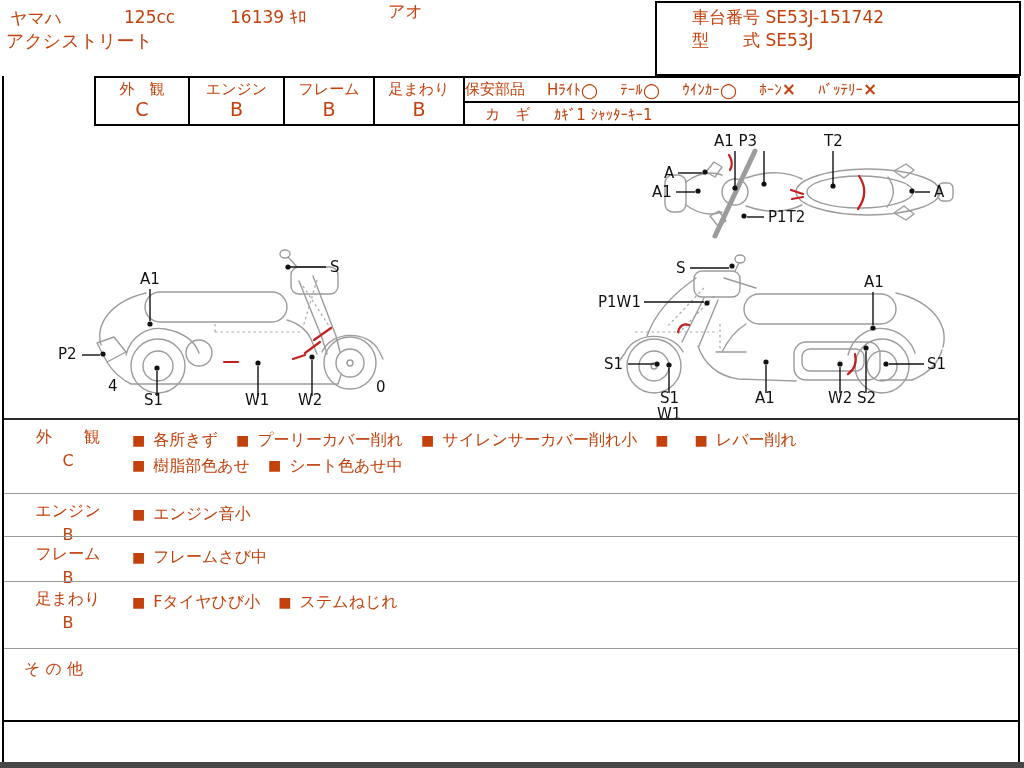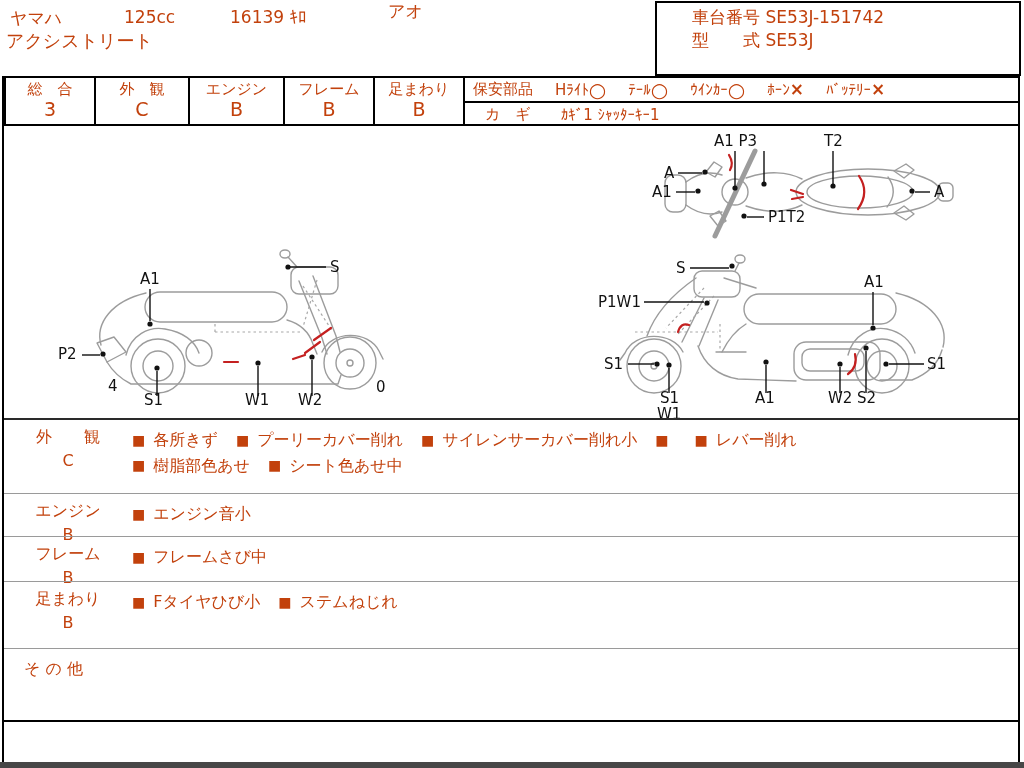--- a/index.html
+++ b/index.html
@@ -15,27 +15,27 @@
   .rh-row{position:absolute;left:11px;font-size:17px;white-space:nowrap;text-align:right;}
   .rh-row .lab{display:inline-block;min-width:92px;}
   
   .rate-cell{position:absolute;top:76px;height:50px;border:2px solid #000;
              box-sizing:border-box;background:#fff;text-align:center;}
   .r-label{font-size:15px;margin-top:2px;white-space:nowrap;}
   .r-value{font-size:19px;line-height:1.1;}
   .safety-box{position:absolute;left:463px;top:76px;width:557px;height:50px;
               border:2px solid #000;box-sizing:border-box;background:#fff;}
   .s-row1{height:23px;border-bottom:2px solid #000;display:flex;align-items:center;
-          padding-left:8px;gap:22px;font-size:15px;white-space:nowrap;}
+          gap:22px;font-size:15px;white-space:nowrap;}
   .s-row2{height:23px;display:flex;align-items:center;padding-left:20px;
           font-size:15px;white-space:nowrap;}
   .s-item{display:flex;align-items:center;}
   .s-mark.ok{font-size:20px;line-height:1;}
   .s-mark.ng{font-size:17px;font-weight:bold;line-height:1;}
-  .s-keyval{margin-left:30px;}
+  .s-keyval{margin-left:23px;}
   
   .vline,.hline{position:absolute;background:#000;}
   .bottom-strip{position:absolute;left:0;top:762px;width:1024px;height:6px;background:#474747;}
   
   .irow{position:absolute;left:4px;width:1014px;box-sizing:border-box;border-top:1px solid #9a9a9a;}
   .irow.first{border-top:2px solid #2a2a2a;}
   .irow.lastbox{border-top:2px solid #000;}
   .ilabel{position:absolute;left:20px;top:7px;width:88px;text-align:center;
           font-size:16px;white-space:nowrap;}
   .igrade{margin-top:3px;font-size:16px;}
@@ -68,24 +68,20 @@
     <div class="rh-row" style="top:3px">
       <span class="lab">車台番号</span>
       <span>SE53J-151742</span>
     </div>
     <div class="rh-row" style="top:26px">
       <span class="lab">型　　式</span>
       <span>SE53J</span>
     </div>
   </div>
 
-  <div class="rate-cell" style="left:4px;width:92px">
-    <div class="r-label">総　合</div>
-    <div class="r-value">3</div>
-  </div>
   <div class="rate-cell" style="left:94px;width:96px">
     <div class="r-label">外　観</div>
     <div class="r-value">C</div>
   </div>
   <div class="rate-cell" style="left:188px;width:97px">
     <div class="r-label">エンジン</div>
     <div class="r-value">B</div>
   </div>
   <div class="rate-cell" style="left:283px;width:92px">
     <div class="r-label">フレーム</div>

